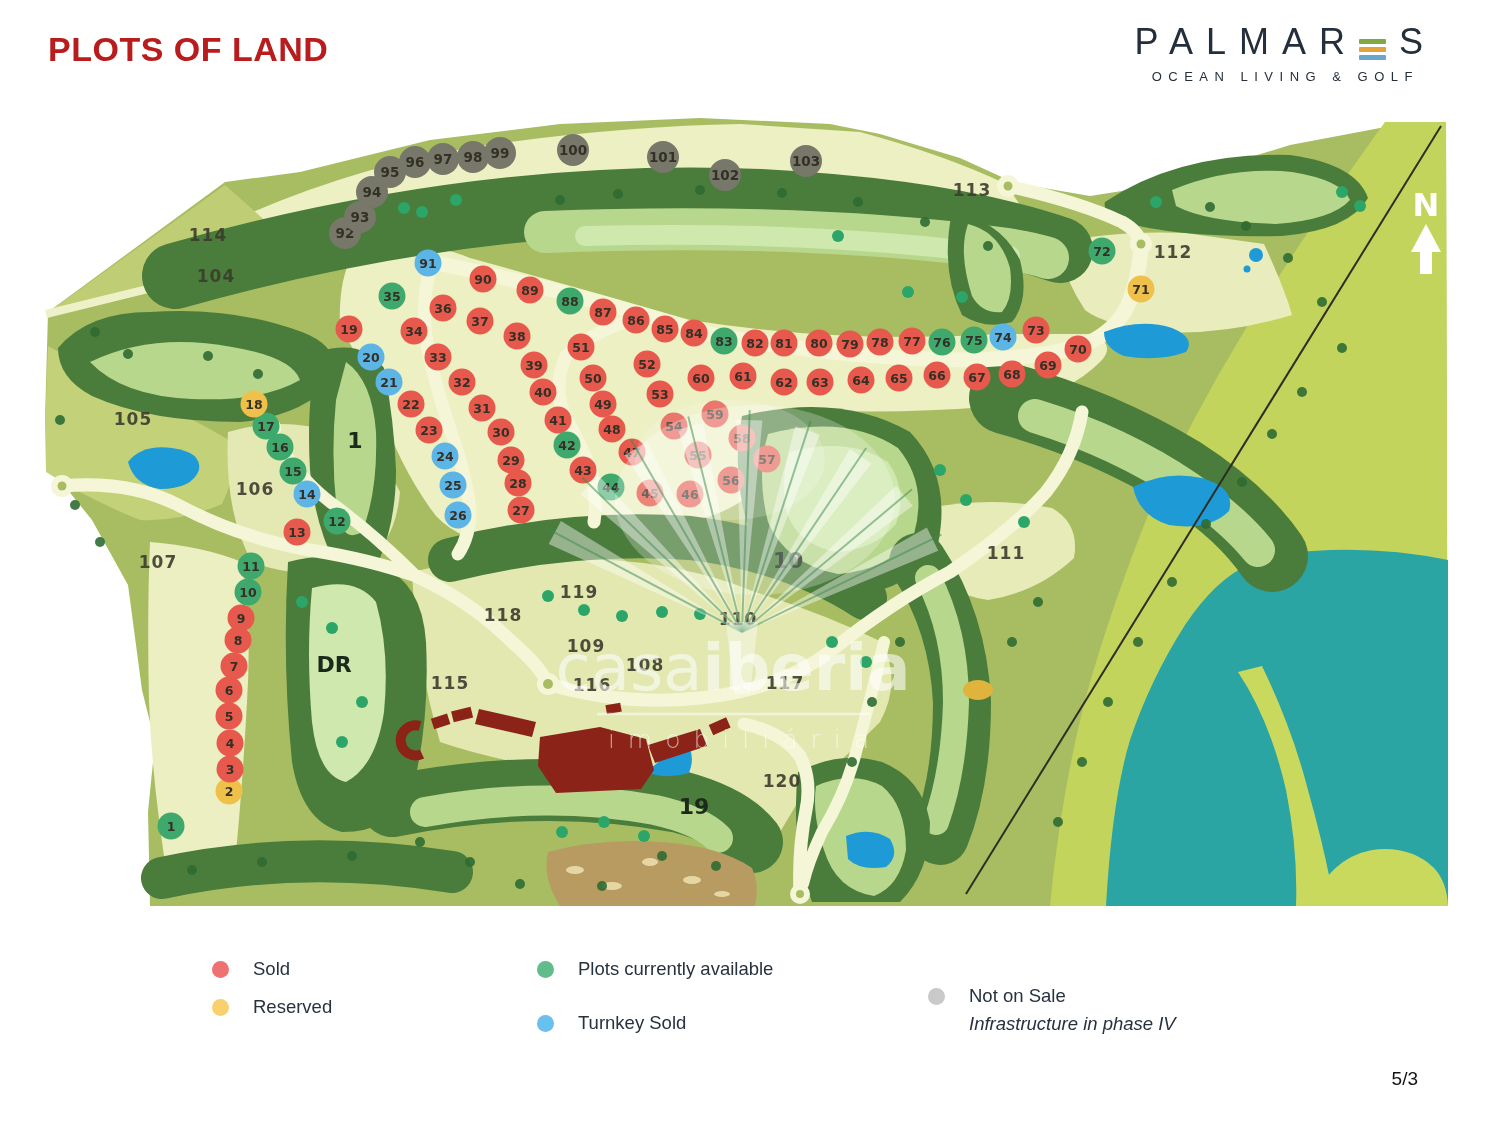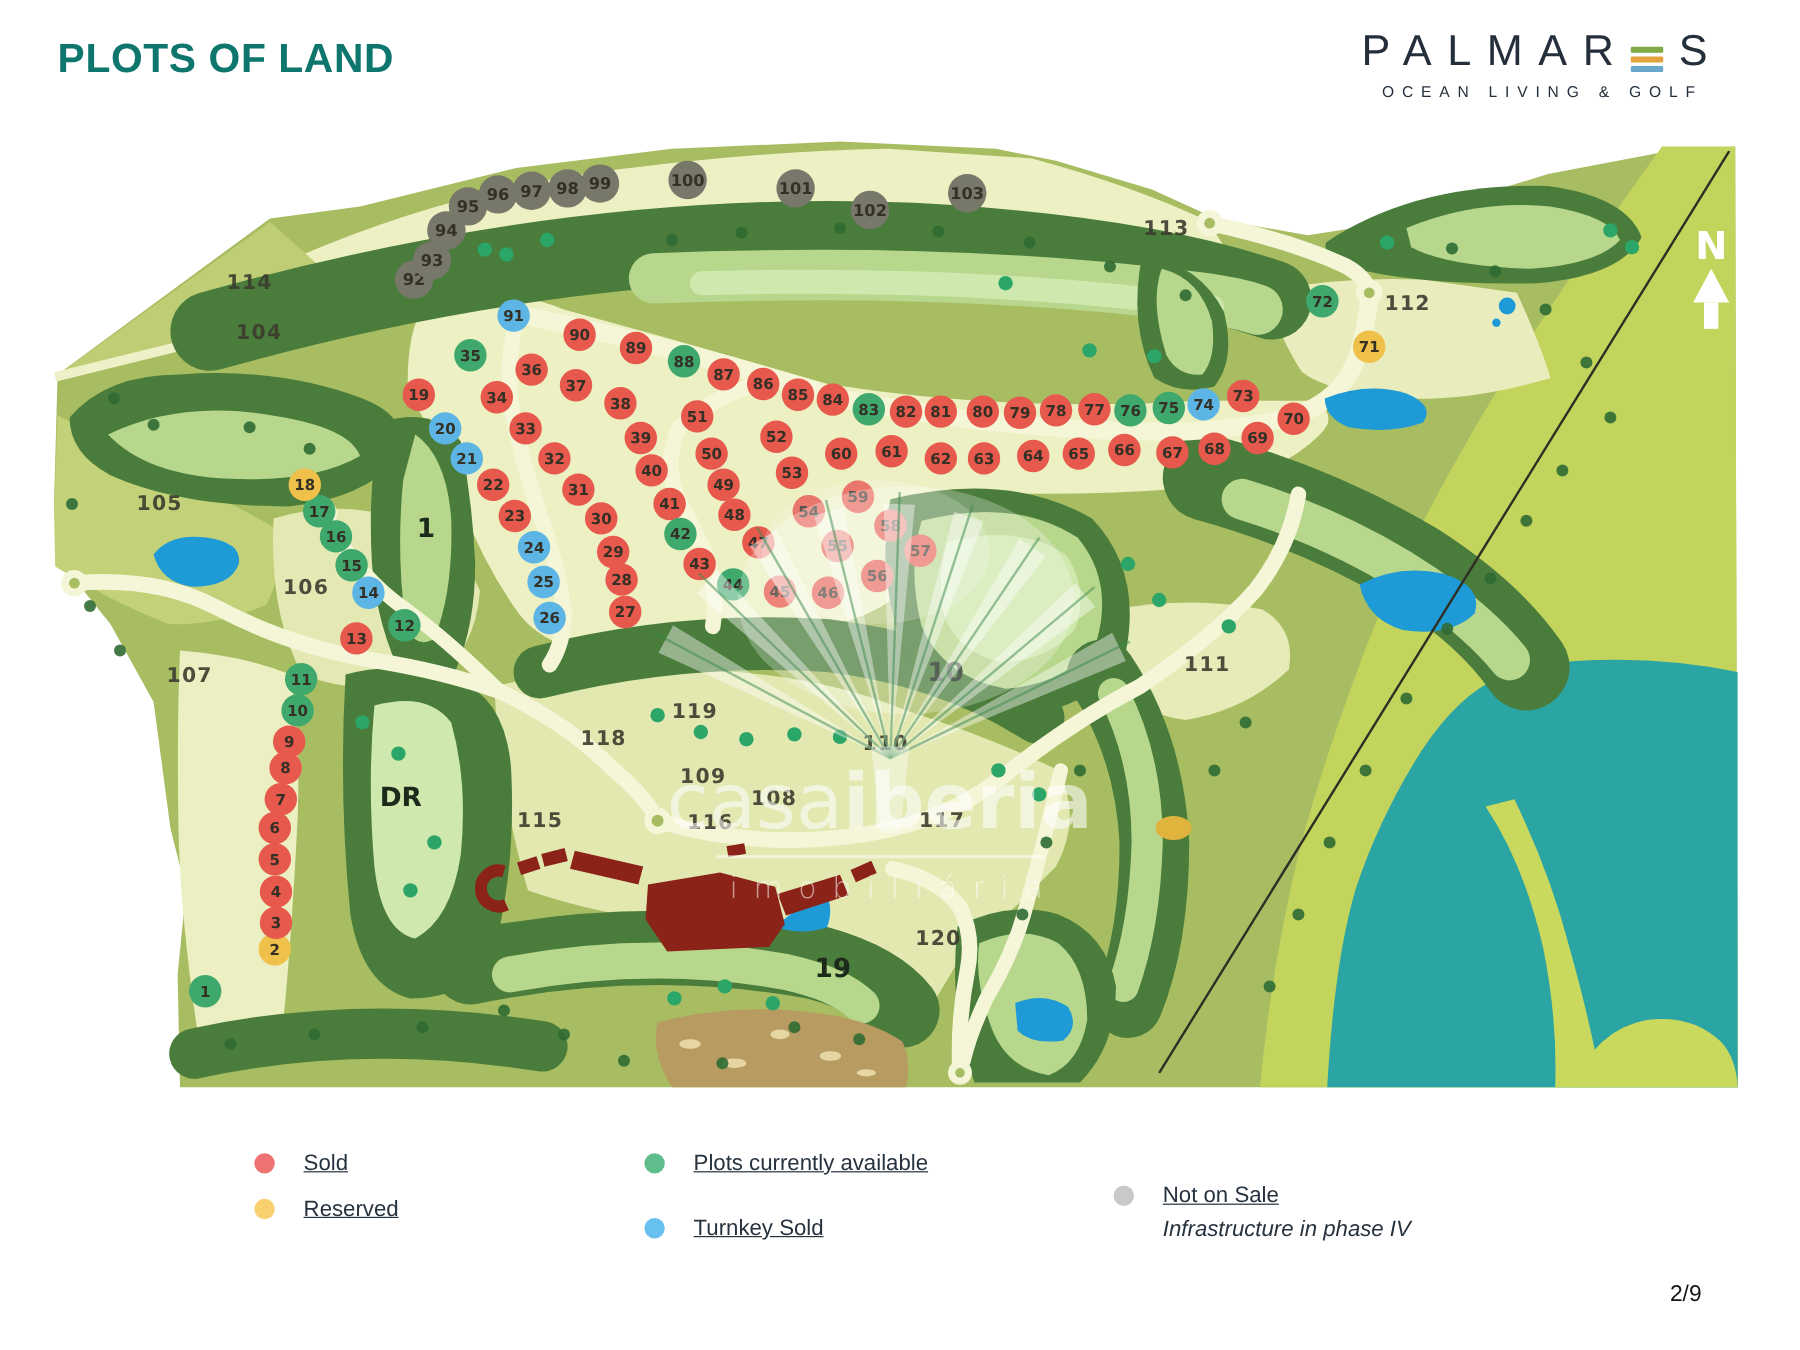--- a/index.html
+++ b/index.html
@@ -1,33 +1,33 @@
 <!DOCTYPE html>
 <html><head>
 <meta charset="utf-8">
 <style>
   html,body{margin:0;padding:0;background:#ffffff;}
   body{width:1500px;height:1125px;position:relative;overflow:hidden;
        font-family:"Liberation Sans",sans-serif;color:#222;}
   .page-title{position:absolute;left:48px;top:30px;margin:0;font-size:34px;font-weight:700;
-       letter-spacing:.5px;color:#0f766e;}
+       letter-spacing:.5px;color:#b91c1c;}
   
   .logo{position:absolute;top:24px;right:64px;text-align:center;color:#242f3b;}
   .logo-brand{display:flex;align-items:flex-end;justify-content:center;font-size:36px;font-weight:300;
        letter-spacing:13px;line-height:1;}
   .logo-bars{display:inline-flex;flex-direction:column;gap:3px;margin:0 13px 0 1px;}
   .logo-bars span{width:27px;height:5px;border-radius:1px;}
   .logo-sub{margin-top:9px;font-size:13px;letter-spacing:6.5px;font-weight:500;white-space:nowrap;}
   
   #map-svg{position:absolute;left:0;top:0;}
   #map-svg text{font-family:"DejaVu Sans",sans-serif;}
   
   .legend{position:absolute;top:958px;left:0;width:100%;font-size:18.5px;color:#27323f;}
   .legend-col{position:absolute;display:flex;flex-direction:column;gap:16px;}
-  .legend-item{display:flex;align-items:center;gap:24px;text-decoration:underline;}
+  .legend-item{display:flex;align-items:center;gap:24px;}
   .legend-dot{width:17px;height:17px;border-radius:50%;flex:0 0 auto;}
   .legend-sub{margin-left:41px;margin-top:-10px;font-style:italic;}
   .page-num{position:absolute;right:82px;top:1068px;font-size:19px;color:#141414;}
 </style>
 </head>
 <body>
 
 <h1 class="page-title">PLOTS OF LAND</h1>
 
 <div class="logo">
@@ -728,13 +728,13 @@
   </div>
   <div class="legend-col" style="left:928px;margin-top:27px;">
     <div class="legend-item">
       <span class="legend-dot" style="background: rgb(201, 201, 201);"></span>
       <span>Not on Sale</span>
     </div>
     <div class="legend-sub">Infrastructure in phase IV</div>
   </div>
 </div>
 
-<div class="page-num">2/9</div>
+<div class="page-num">5/3</div>
 
 </body></html>

